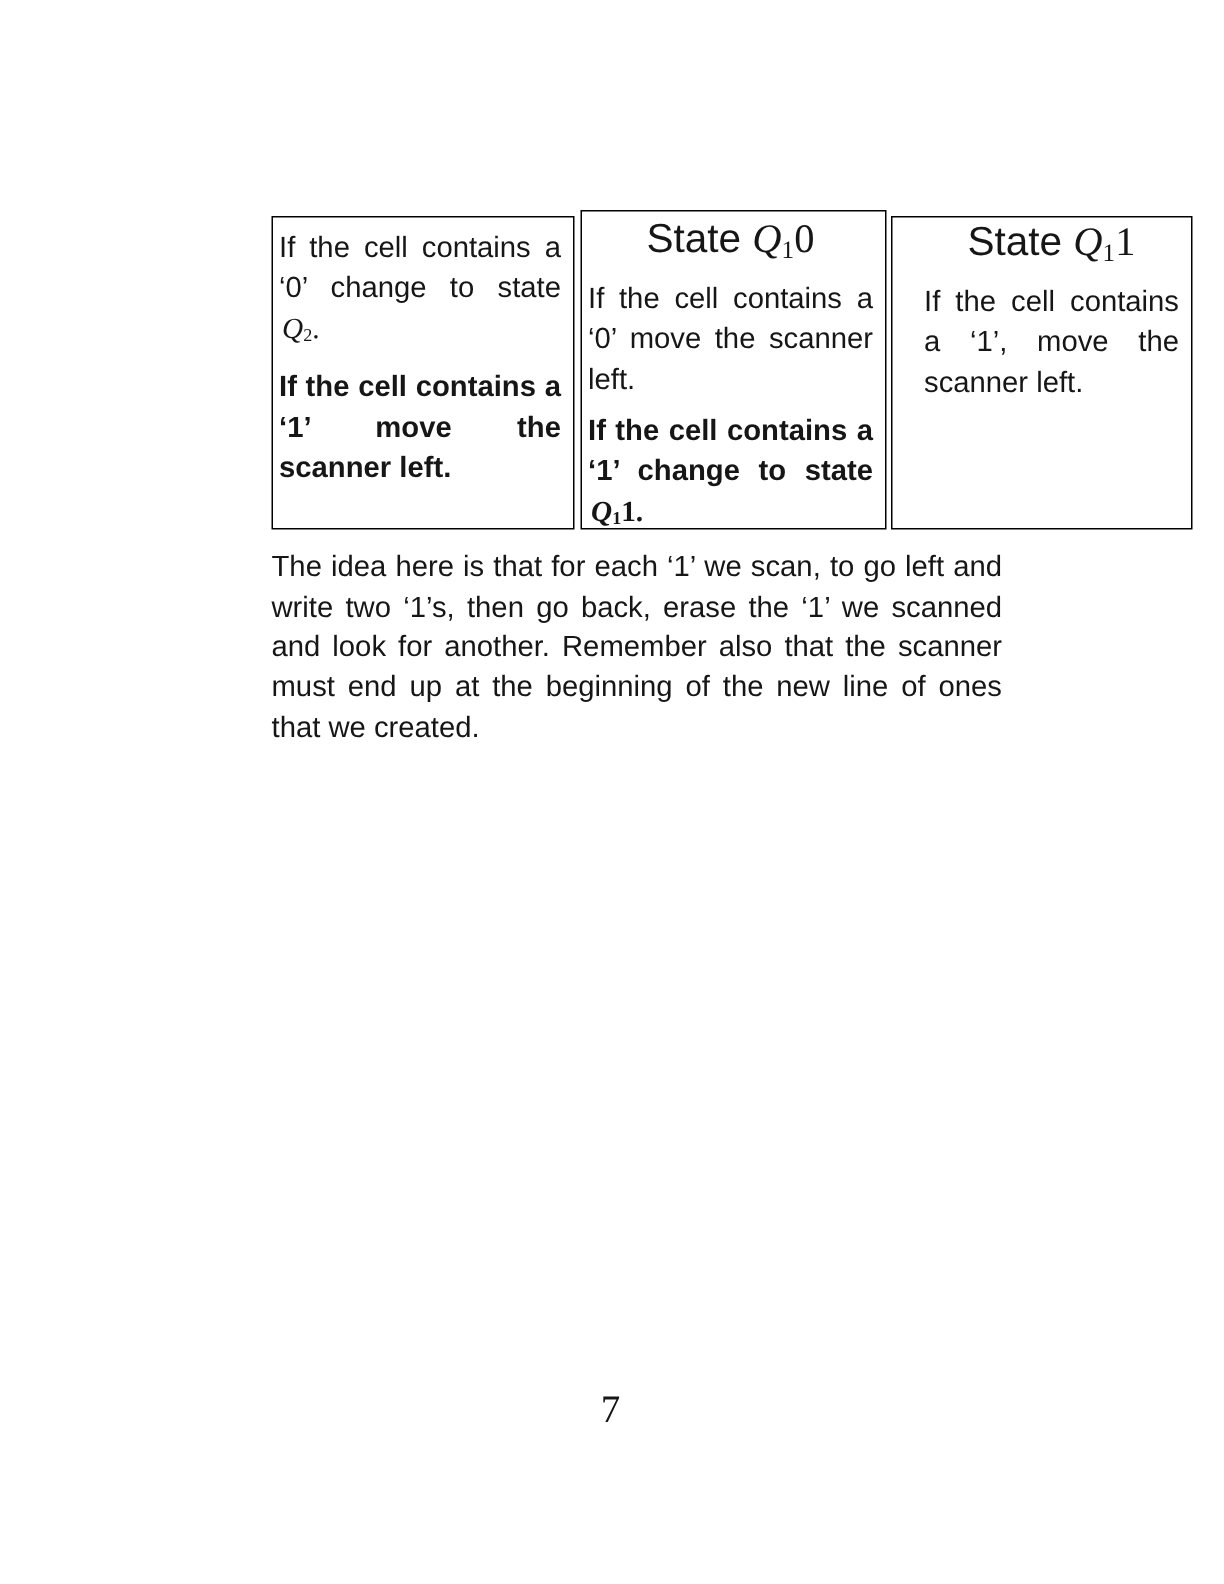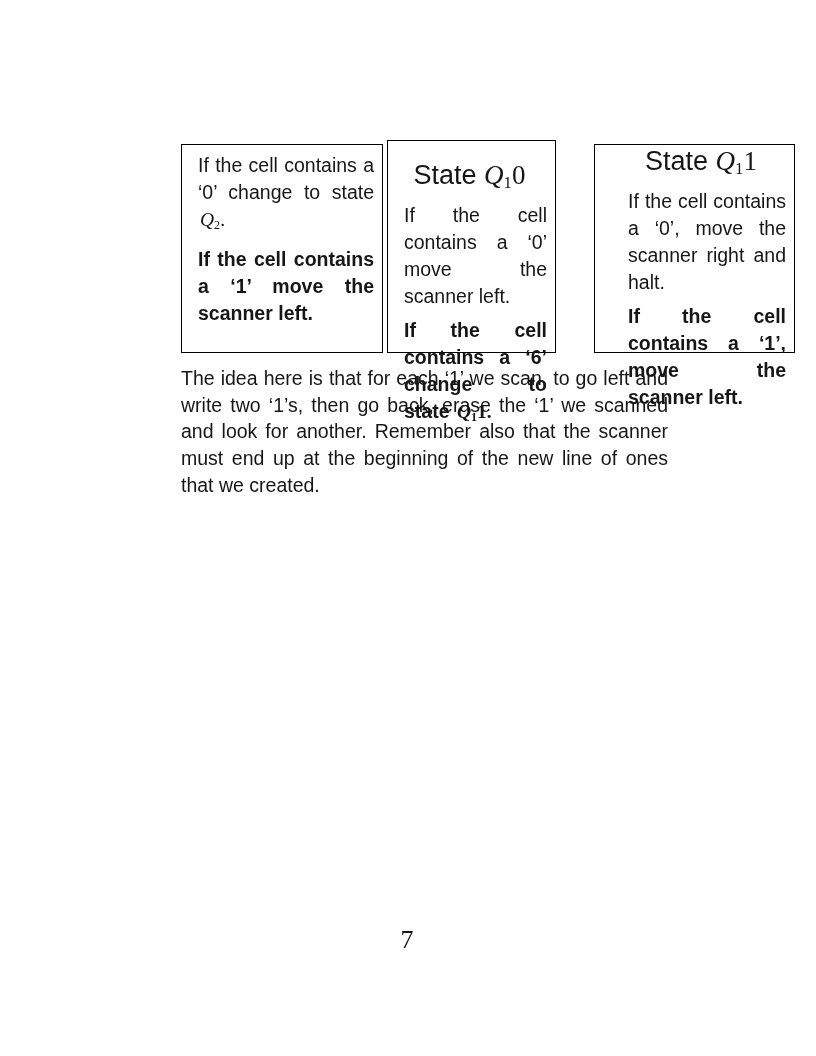--- a/index.html
+++ b/index.html
@@ -26,21 +26,21 @@
   .box-title {
     text-align: center;
     font-size: 27px;
     line-height: 29px;
     white-space: nowrap;
   }
   .box-par {
     font-size: 19.5px;
     line-height: 27px;
     text-align: justify;
-    margin: 5px 0 0 12px;
+    margin: 5px 0 0 0;
   }
   .box-par + .box-par {
     margin-top: 7px;
     font-weight: bold;
   }
   .mq {
     font-family: "Liberation Serif", serif;
     font-style: italic;
   }
   .msub {
@@ -70,42 +70,41 @@
     position: absolute;
     left: 393px;
     top: 925px;
     width: 28px;
     text-align: center;
     font-family: "Liberation Serif", serif;
     font-size: 26px;
     line-height: 30px;
   }
   .box-q9  { left: 181px; top: 144px; width: 202px; height: 209px; }
-  .box-q10 { left: 387px; top: 140px; width: 169px; height: 213px; padding-top: 20px; }
+  .box-q10 { left: 387px; top: 140px; width: 204px; height: 213px; padding-top: 4px; }
   .box-q11 { left: 594px; top: 144px; width: 201px; height: 209px; padding-left: 21px; }
 </style>
 </head>
 <body>
 
 <div class="page">
 
   <div class="state-box box-q9">
     <div class="box-par"><span>If the cell contains a ‘0’ change to state </span><span class="math-unit"><span class="mq">Q</span><span class="msub">2</span><span class="mup">.</span></span></div>
     <div class="box-par"><span>If the cell contains a ‘1’ move the scanner left.</span></div>
   </div>
 
   <div class="state-box box-q10">
     <div class="box-title"><span>State </span><span class="mq">Q</span><span class="msub">1</span><span class="mup">0</span></div>
     <div class="box-par"><span>If the cell contains a ‘0’ move the scanner left.</span></div>
-    <div class="box-par"><span>If the cell contains a ‘6’ change to state </span><span class="math-unit"><span class="mq">Q</span><span class="msub">1</span><span class="mup">1.</span></span></div>
+    <div class="box-par"><span>If the cell contains a ‘1’ change to state </span><span class="math-unit"><span class="mq">Q</span><span class="msub">1</span><span class="mup">1.</span></span></div>
   </div>
 
   <div class="state-box box-q11">
     <div class="box-title"><span>State </span><span class="mq">Q</span><span class="msub">1</span><span class="mup">1</span></div>
-    <div class="box-par"><span>If the cell contains a ‘0’, move the scanner right and halt.</span></div>
     <div class="box-par"><span>If the cell contains a ‘1’, move the scanner left.</span></div>
   </div>
 
   <div class="body-par">The idea here is that for each ‘1’ we scan, to go left and write two ‘1’s, then go back, erase the ‘1’ we scanned and look for another. Remember also that the scanner must end up at the beginning of the new line of ones that we created.</div>
 
   <div class="page-number">7</div>
 
 </div>
 
 </body></html>

